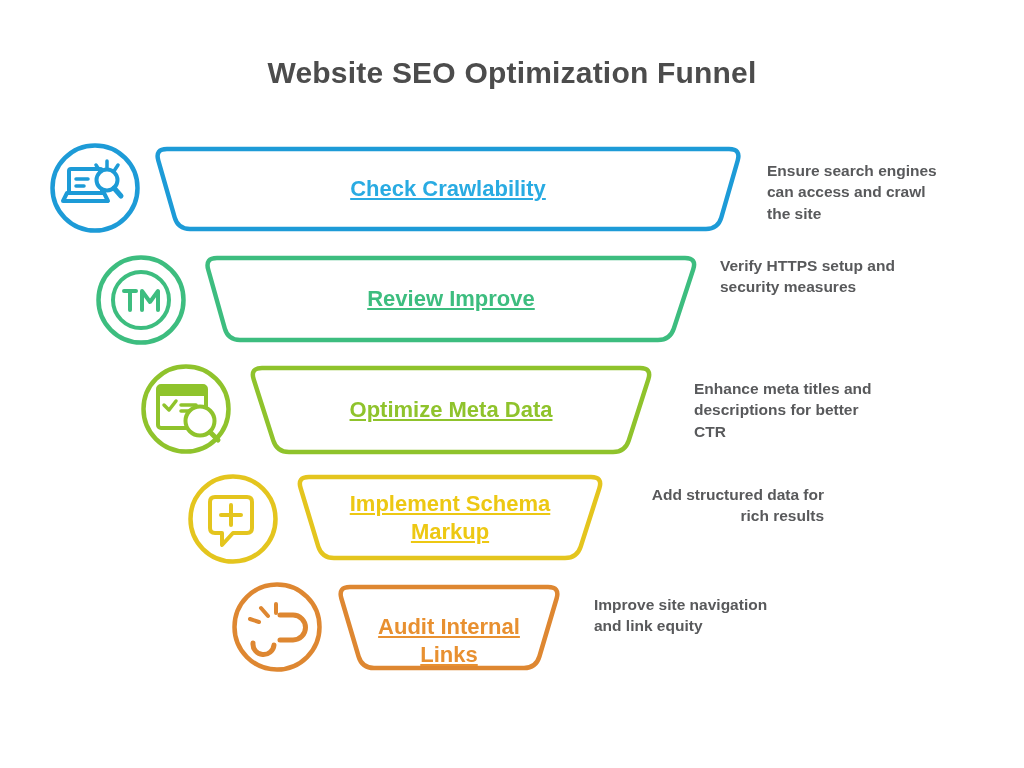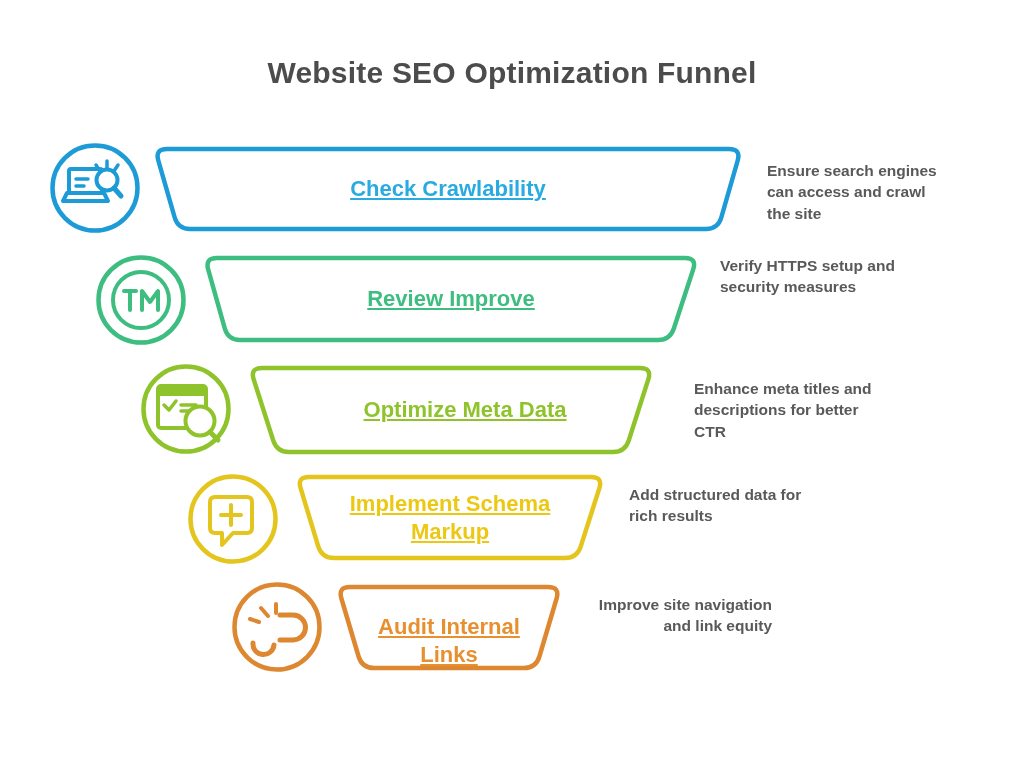--- a/index.html
+++ b/index.html
@@ -94,27 +94,27 @@
     <path class="glyph" d="M -16 -19 L -9 -11 M -1 -23 V -14 M -27 -8 L -18 -5"></path>
   </g>
 </svg>
 
 <div class="stage-label" style="left: 155px; top: 149px; width: 586px; height: 80px; --c: #1d9bd7; --lc: #29abe2;">
   <span>Check Crawlability</span>
 </div>
 <div class="stage-label" style="left: 205px; top: 258px; width: 492px; height: 82px; --c: #3dbd7f; --lc: #3dbd7f;">
   <span>Review Improve</span>
 </div>
-<div class="stage-label" style="left: 264px; top: 368px; width: 402px; height: 84px; --c: #8fc32c; --lc: #8fc32c;">
+<div class="stage-label" style="left: 250px; top: 368px; width: 402px; height: 84px; --c: #8fc32c; --lc: #8fc32c;">
   <span>Optimize Meta Data</span>
 </div>
 <div class="stage-label" style="left: 297px; top: 477px; width: 306px; height: 81px; justify-content: center; --c: #e4c51e; --lc: #edc813;">
   <span style="max-width:250px;">Implement Schema Markup</span>
 </div>
 <div class="stage-label" style="left: 338px; top: 587px; width: 222px; height: 81px; align-items: flex-end; --c: #de8731; --lc: #e89030;">
   <span style="max-width:170px;">Audit Internal Links</span>
 </div>
 
 <div class="stage-desc" style="left:767px;top:160px;width:182px;">Ensure search engines can access and crawl the site</div>
 <div class="stage-desc" style="left:720px;top:255px;width:195px;">Verify HTTPS setup and security measures</div>
 <div class="stage-desc" style="left:676px;top:378px;width:195px;margin-left:18px;">Enhance meta titles and descriptions for better CTR</div>
-<div class="stage-desc" style="left:629px;top:484px;width:195px;">Add structured data for rich results</div>
-<div class="stage-desc" style="left:577px;top:594px;width:195px;text-align:right;">Improve site navigation and link equity</div>
+<div class="stage-desc" style="left:629px;top:484px;width:195px;text-align:right;">Add structured data for rich results</div>
+<div class="stage-desc" style="left:594px;top:594px;width:195px;">Improve site navigation and link equity</div>
 
 </body></html>

